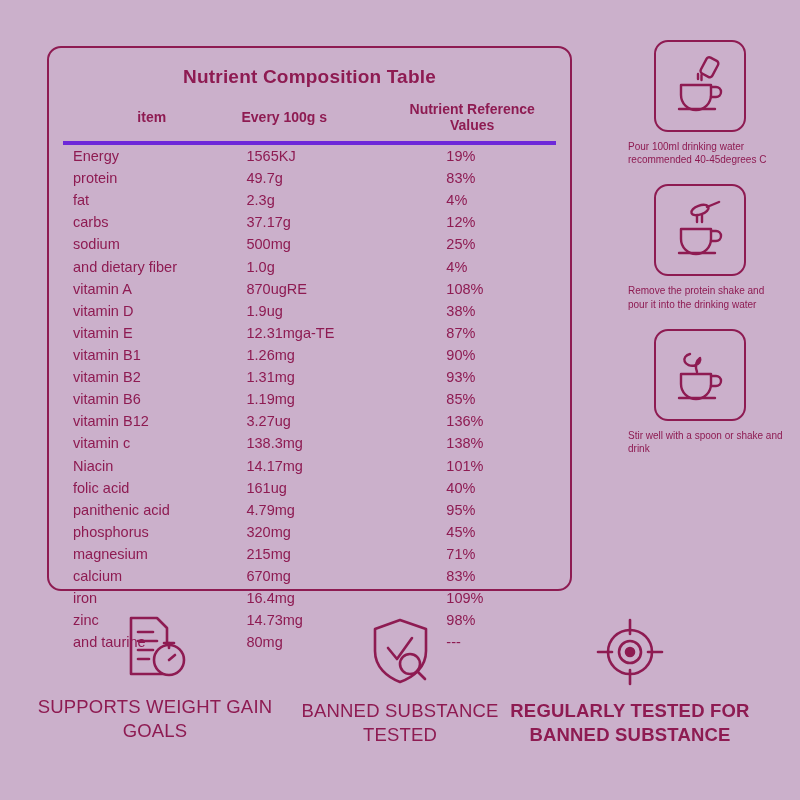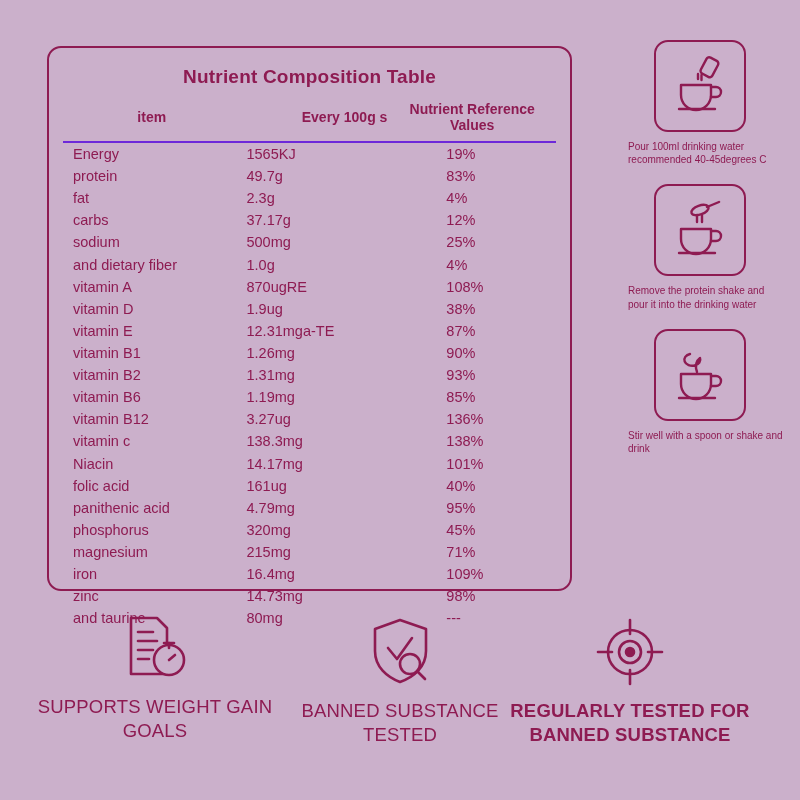--- a/index.html
+++ b/index.html
@@ -43,25 +43,25 @@
   }
   table.nutri {
     width: 100%;
     border-collapse: collapse;
     font-size: 14.5px;
   }
   table.nutri thead th {
     font-size: 14px;
     font-weight: bold;
     padding-bottom: 8px;
-    border-bottom: 2px solid #6d28d9;
+    border-bottom: 4px solid #6d28d9;
     color: #8e1b52;
   }
   table.nutri thead th.c-item { width: 36%; text-align: center; }
-  table.nutri thead th.c-amt  { width: 30%; text-align: right; }
+  table.nutri thead th.c-amt  { width: 30%; text-align: left; }
   table.nutri thead th.c-nrv  { width: 34%; text-align: center; margin-top: 30px; }
 
   table.nutri tbody tr:first-child td { padding-top: 3px; }
   table.nutri td {
     padding: 2.5px 0;
     color: #8e1b52;
     line-height: 1.18;
   }
   table.nutri td.c-item { text-align: left; padding-left: 10px; }
   table.nutri td.c-amt  { text-align: left; padding-left: 6px; }
@@ -228,20 +228,25 @@
         </tr>
         <tr>
           <td class="c-item">phosphorus</td>
           <td class="c-amt">320mg</td>
           <td class="c-nrv">45%</td>
         </tr>
         <tr>
           <td class="c-item">magnesium</td>
           <td class="c-amt">215mg</td>
           <td class="c-nrv">71%</td>
+        </tr>
+        <tr>
+          <td class="c-item">calcium</td>
+          <td class="c-amt">670mg</td>
+          <td class="c-nrv">83%</td>
         </tr>
         <tr>
           <td class="c-item">iron</td>
           <td class="c-amt">16.4mg</td>
           <td class="c-nrv">109%</td>
         </tr>
         <tr>
           <td class="c-item">zinc</td>
           <td class="c-amt">14.73mg</td>
           <td class="c-nrv">98%</td>

